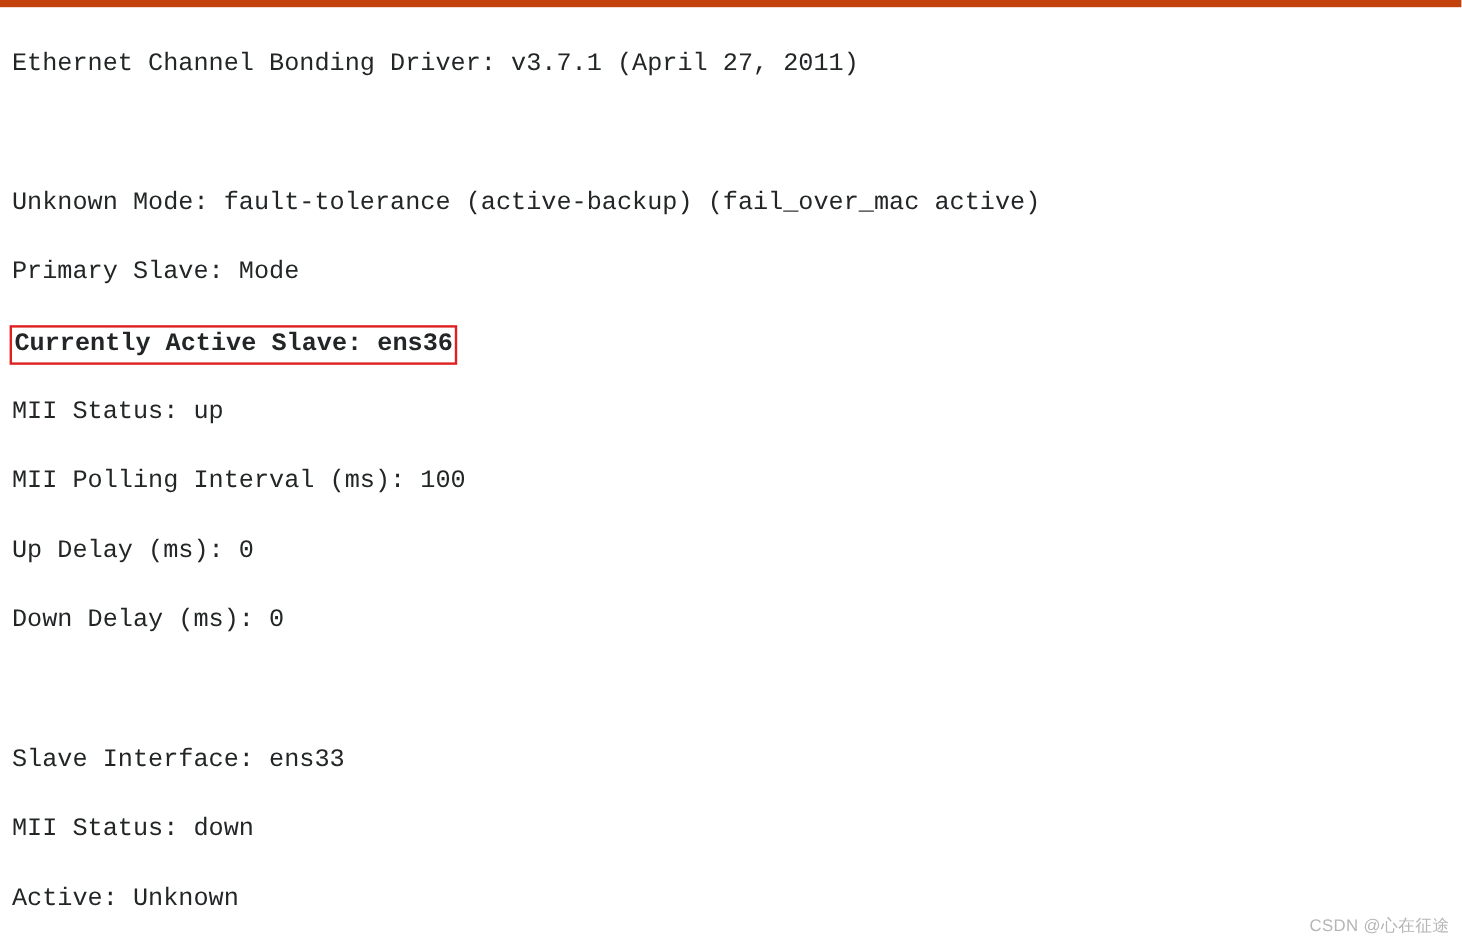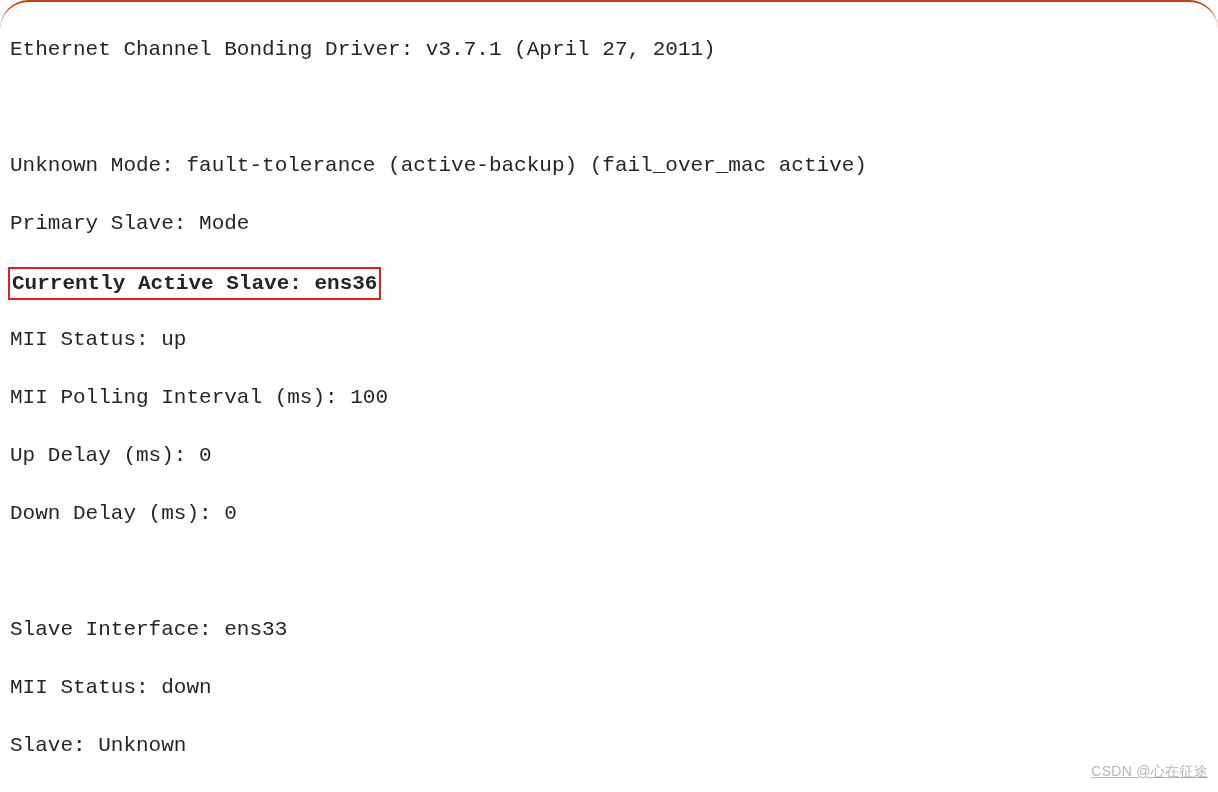--- a/index.html
+++ b/index.html
@@ -12,23 +12,22 @@
   }
   .terminal {
     font-family: "Courier New", Courier, monospace;
     font-size: 21px;
     line-height: 29px;
     color: #232627;
     padding: 4px 10px 16px 10px;
     white-space: pre;
     position: relative;
     box-sizing: border-box;
-    border-top: 2px solid #c2410c;
+    border-top: 6px solid #c2410c;
     height: 100%;
-    border-radius: 29px;
   }
   .line {
     display: block;
     height: 29px;
   }
   .highlight-box {
     display: inline-block;
     border: 2px solid #e02020;
     padding: 0 0px 0 0;
     margin-left: -2px;
@@ -39,40 +38,39 @@
   }
   .watermark {
     position: absolute;
     right: 10px;
     bottom: 6px;
     font-family: Arial, "Microsoft YaHei", sans-serif;
     font-size: 14px;
     color: rgba(120,120,120,0.55);
     white-space: nowrap;
     letter-spacing: 0.3px;
-    text-decoration: underline;
   }
 </style>
 </head>
 <body>
 
 <div class="terminal">
 <span class="line">Ethernet Channel Bonding Driver: v3.7.1 (April 27, 2011)</span>
 <span class="line"></span>
 <span class="line">Unknown Mode: fault-tolerance (active-backup) (fail_over_mac active)</span>
 <span class="line">Primary Slave: Mode</span>
 <span class="line"><span class="highlight-box"><span class="inner">Currently Active Slave: ens36</span></span></span>
 <span class="line">MII Status: up</span>
 <span class="line">MII Polling Interval (ms): 100</span>
 <span class="line">Up Delay (ms): 0</span>
 <span class="line">Down Delay (ms): 0</span>
 <span class="line"></span>
 <span class="line">Slave Interface: ens33</span>
 <span class="line">MII Status: down</span>
-<span class="line">Slave: Unknown</span>
+<span class="line">Active: Unknown</span>
 <span class="line">Duplex: Unknown</span>
 
 
 
 
 
 
 
 
 

